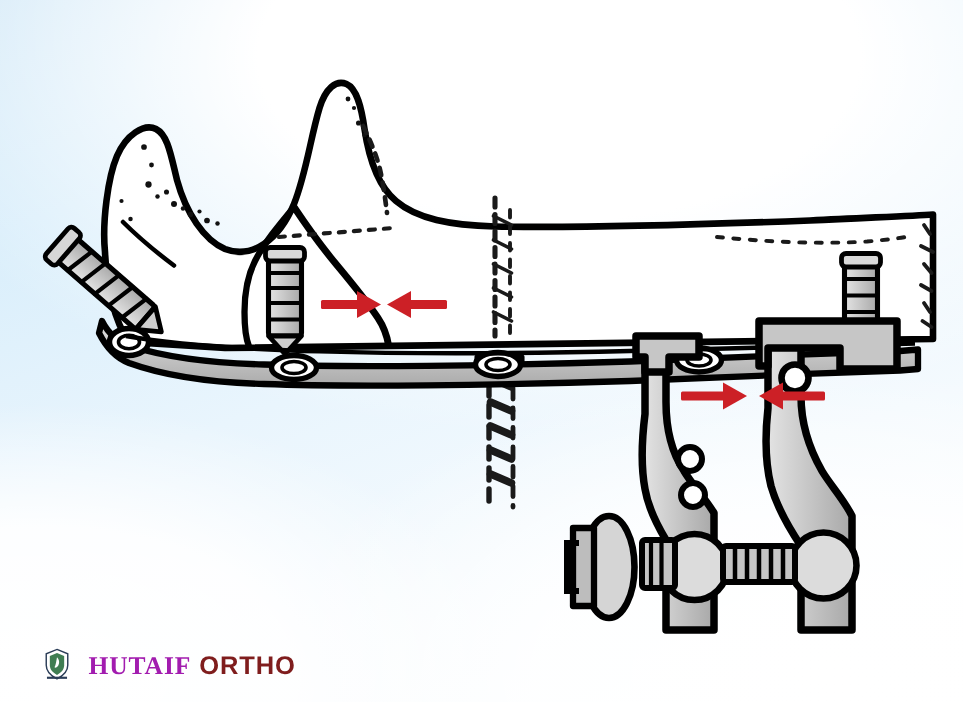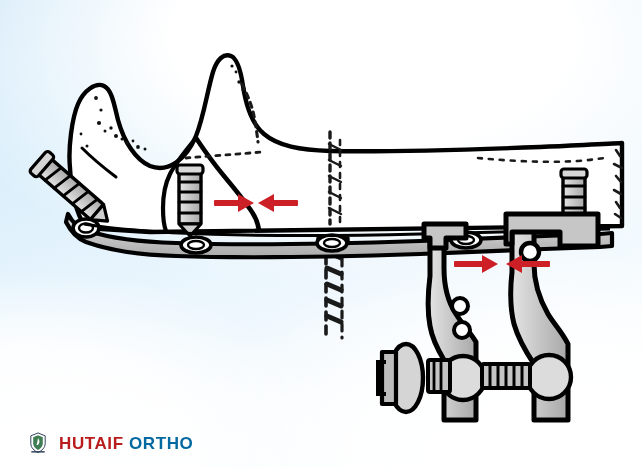--- a/index.html
+++ b/index.html
@@ -27,22 +27,22 @@
   .footer{
     position:absolute;
     left:28px;bottom:14px;
     display:flex;align-items:center;gap:11px;
     user-select:none;
   }
   .brand-text{
     font-size:17px;font-weight:bold;letter-spacing:0.6px;
     line-height:1;white-space:nowrap;
   }
-  .brand-a{color:#b91c1c;}
-  .brand-b{color:#0369a1;margin-top:32px;}
+  .brand-a{color:#a21caf;font-family:Liberation Serif, serif;}
+  .brand-b{color:#7f1d1d;margin-top:32px;}
   .logo-mark{width:20px;height:22px;display:block;}
 </style>
 </head>
 <body>
 
 <div id="stage">
 
   <div id="bg"></div>
 
   <svg id="art" viewBox="0 0 642 468" width="642" height="468" xmlns="http://www.w3.org/2000/svg">

